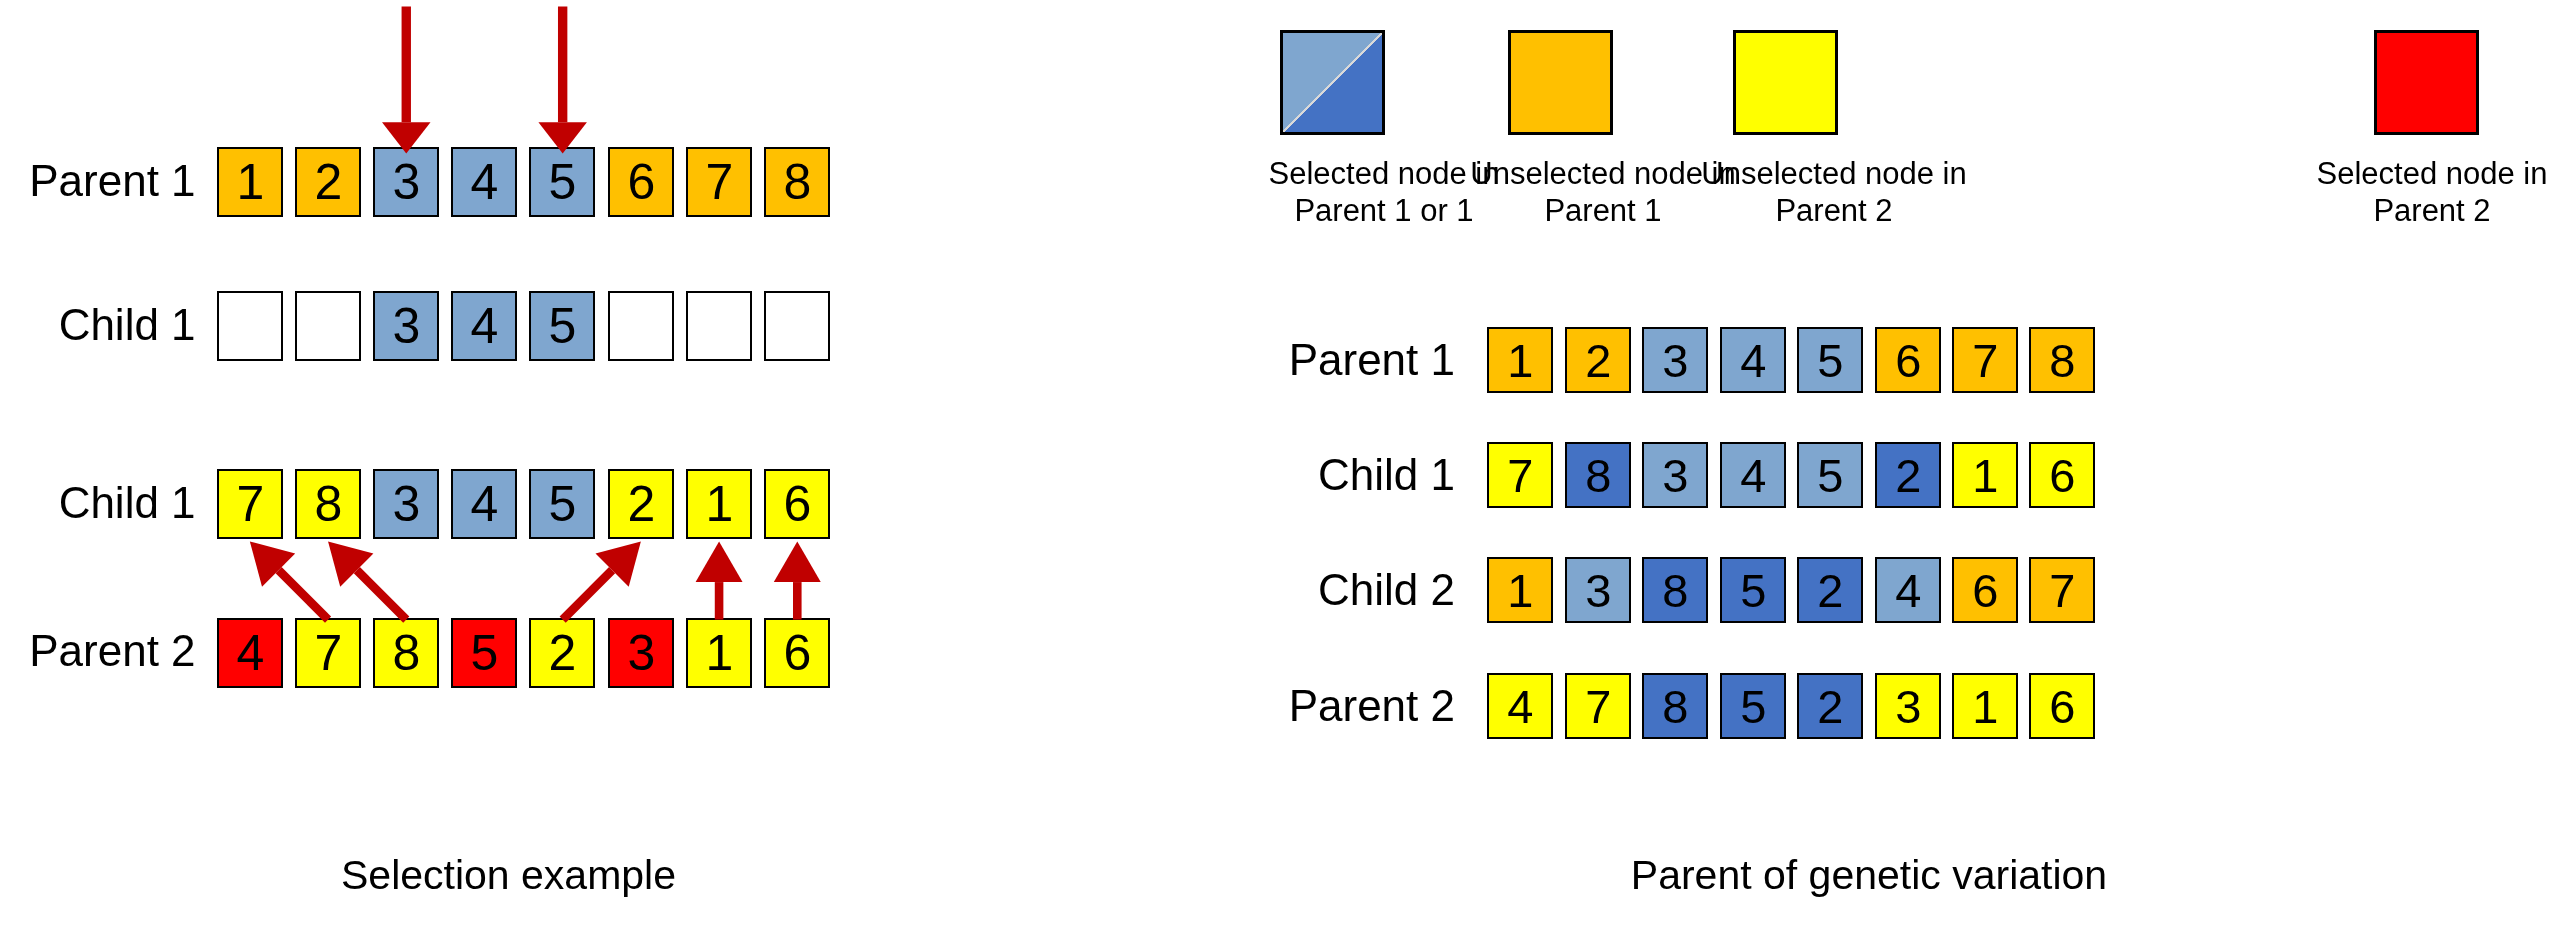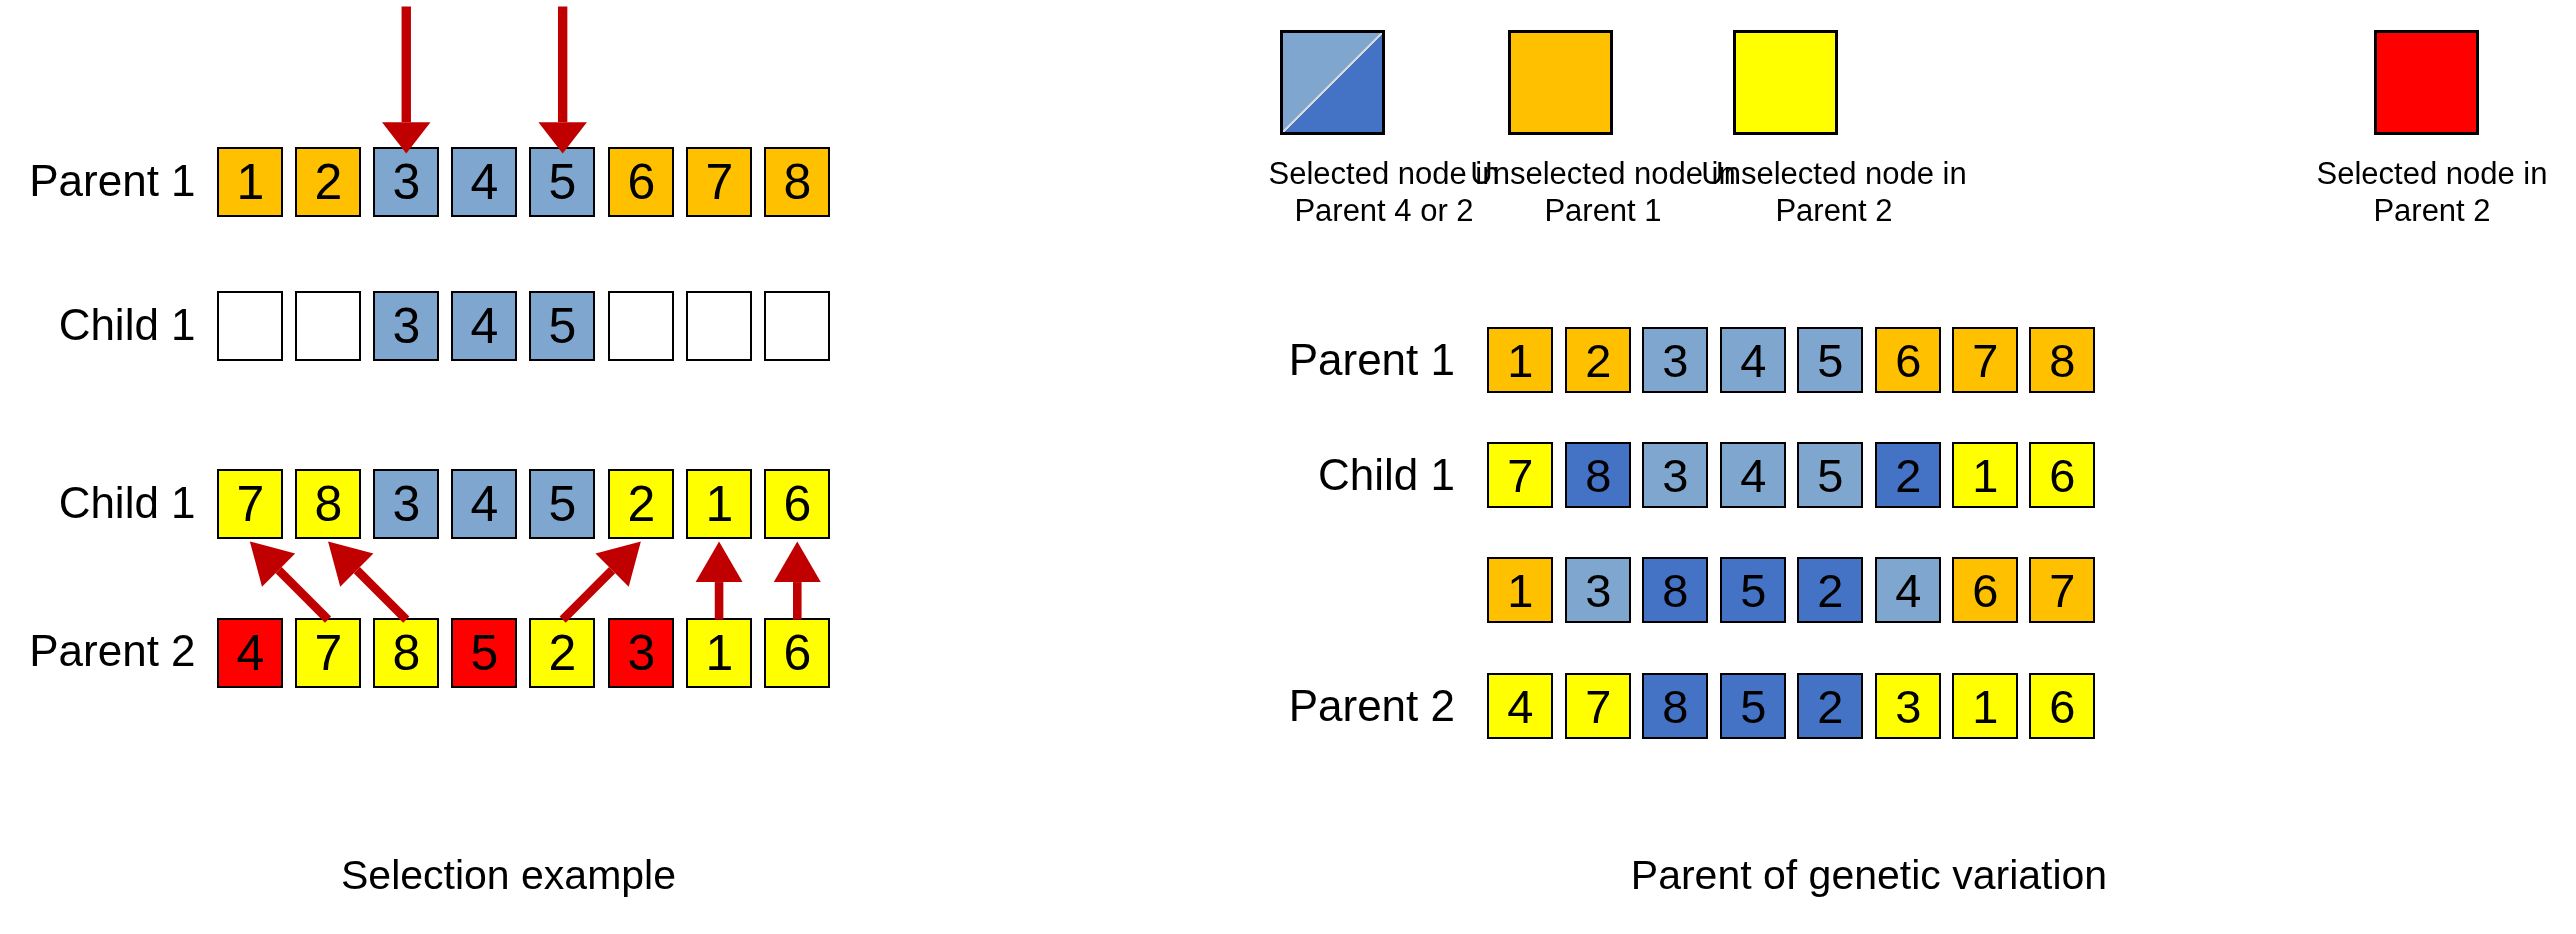--- a/index.html
+++ b/index.html
@@ -86,21 +86,21 @@
   
   svg.arrows { position: absolute; top: 0; left: 0; pointer-events: none; }
 </style>
 </head>
 <body>
 
 <div class="layer" id="legend-layer">
     <div class="legend-split" style="left: 1280px; top: 30px; width: 105px; height: 105px;"></div>
     <div class="legend-caption" style="left: 1220px; top: 156px; width: 328px;">
       <div>Selected node in</div>
-      <div>Parent 4 or 2</div>
+      <div>Parent 1 or 1</div>
     </div>
     <div class="legend-swatch c-orange" style="left: 1508px; top: 30px; width: 105px; height: 105px;"></div>
     <div class="legend-caption" style="left: 1439px; top: 156px; width: 328px;">
       <div>Unselected node in</div>
       <div>Parent 1</div>
     </div>
     <div class="legend-swatch c-yellow" style="left: 1733px; top: 30px; width: 105px; height: 105px;"></div>
     <div class="legend-caption" style="left: 1670px; top: 156px; width: 328px;">
       <div>Unselected node in</div>
       <div>Parent 2</div>
@@ -163,20 +163,21 @@
     <div class="node c-orange" style="left: 2029px; top: 327px; width: 66px; height: 66px; font-size: 47px;">8</div>
     <div class="row-label" style="left: 1259px; width: 196px; top: 450px;">Child 1</div>
     <div class="node c-yellow" style="left: 1487px; top: 442px; width: 66px; height: 66px; font-size: 47px;">7</div>
     <div class="node c-darkblue" style="left: 1565px; top: 442px; width: 66px; height: 66px; font-size: 47px;">8</div>
     <div class="node c-lightblue" style="left: 1642px; top: 442px; width: 66px; height: 66px; font-size: 47px;">3</div>
     <div class="node c-lightblue" style="left: 1720px; top: 442px; width: 66px; height: 66px; font-size: 47px;">4</div>
     <div class="node c-lightblue" style="left: 1797px; top: 442px; width: 66px; height: 66px; font-size: 47px;">5</div>
     <div class="node c-darkblue" style="left: 1875px; top: 442px; width: 66px; height: 66px; font-size: 47px;">2</div>
     <div class="node c-yellow" style="left: 1952px; top: 442px; width: 66px; height: 66px; font-size: 47px;">1</div>
     <div class="node c-yellow" style="left: 2029px; top: 442px; width: 66px; height: 66px; font-size: 47px;">6</div>
+    <div class="row-label" style="left: 1259px; width: 196px; top: 565px;">Child 2</div>
     <div class="node c-orange" style="left: 1487px; top: 557px; width: 66px; height: 66px; font-size: 47px;">1</div>
     <div class="node c-lightblue" style="left: 1565px; top: 557px; width: 66px; height: 66px; font-size: 47px;">3</div>
     <div class="node c-darkblue" style="left: 1642px; top: 557px; width: 66px; height: 66px; font-size: 47px;">8</div>
     <div class="node c-darkblue" style="left: 1720px; top: 557px; width: 66px; height: 66px; font-size: 47px;">5</div>
     <div class="node c-darkblue" style="left: 1797px; top: 557px; width: 66px; height: 66px; font-size: 47px;">2</div>
     <div class="node c-lightblue" style="left: 1875px; top: 557px; width: 66px; height: 66px; font-size: 47px;">4</div>
     <div class="node c-orange" style="left: 1952px; top: 557px; width: 66px; height: 66px; font-size: 47px;">6</div>
     <div class="node c-orange" style="left: 2029px; top: 557px; width: 66px; height: 66px; font-size: 47px;">7</div>
     <div class="row-label" style="left: 1259px; width: 196px; top: 681px;">Parent 2</div>
     <div class="node c-yellow" style="left: 1487px; top: 673px; width: 66px; height: 66px; font-size: 47px;">4</div>

